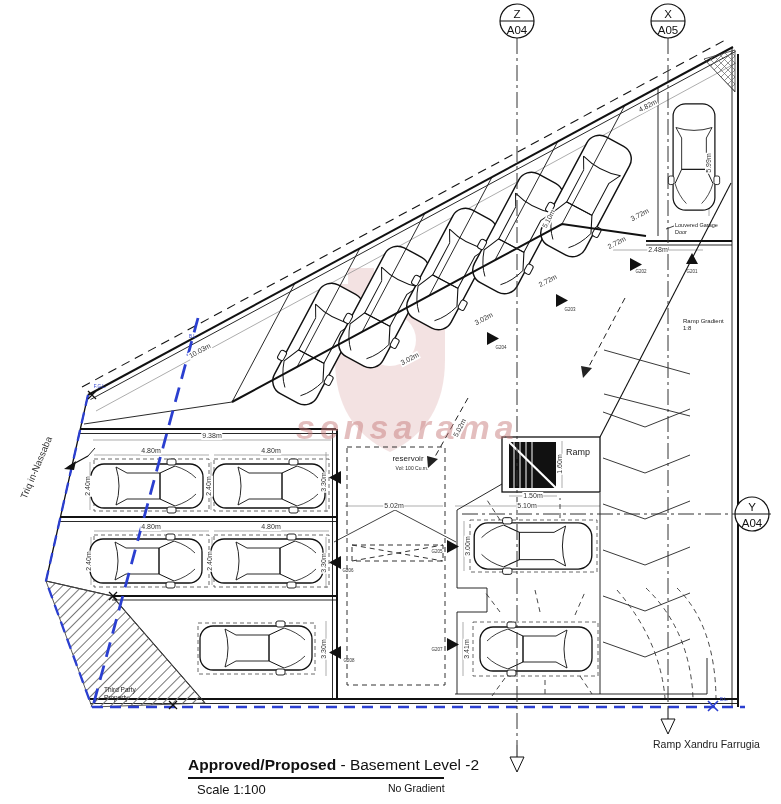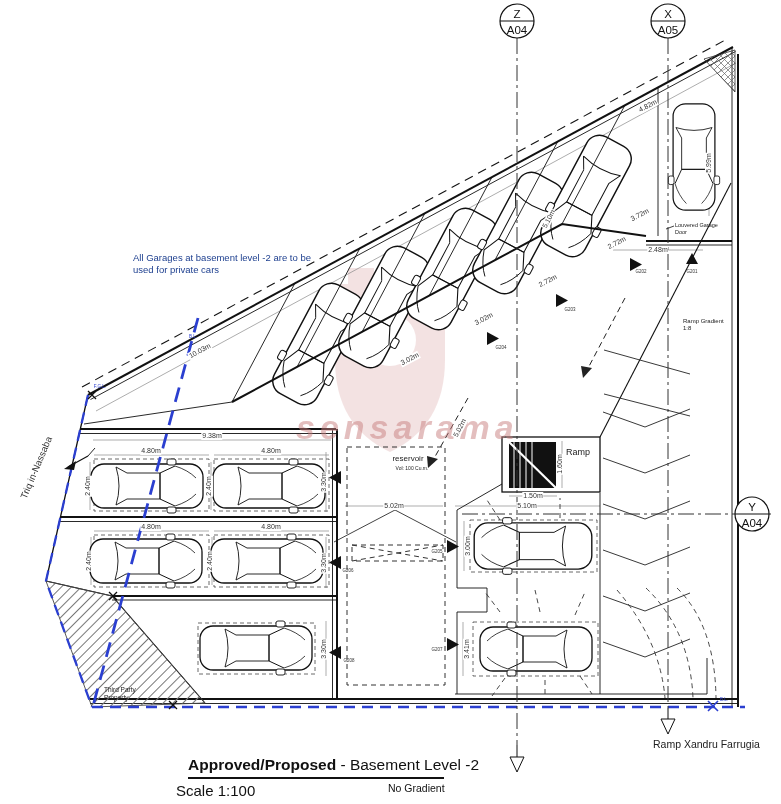--- a/index.html
+++ b/index.html
@@ -14,21 +14,21 @@
   .blue{color:#1d3f8f;}
   .bl{font-size:4.6px;color:#2b3fd0;}
   .marker-txt{font-size:11.5px;color:#111;}
   .note{font-size:9.5px;line-height:11.5px;}
   .small2{font-size:5.5px;line-height:6.5px;color:#222;}
   .watermark{position:absolute;left:296px;top:408px;font-size:34px;letter-spacing:5px;
              color:#c97f7f;opacity:0.5;font-weight:bold;font-style:italic;}
   .title-line{position:absolute;left:188px;top:756px;font-size:15.5px;color:#111;text-align:right;}
   .title-line .tb{font-weight:bold;}
   .title-underline{position:absolute;left:188px;top:777px;width:256px;height:1.5px;background:#111;}
-  .scale-txt{position:absolute;left:176px;top:782px;font-size:15px;color:#111;}
+  .scale-txt{position:absolute;left:197px;top:782px;font-size:13px;color:#111;}
   .changes-txt{position:absolute;left:388px;top:782px;font-size:10.5px;color:#111;}
   .street-left{position:absolute;left:-26px;top:462px;width:124px;text-align:center;
                font-size:9.5px;color:#333;transform:rotate(-67deg);}
   .street-bottom{position:absolute;left:653px;top:738px;font-size:10.5px;color:#222;}
 </style>
 </head>
 <body>
 
 <div class="stage">
 
@@ -234,24 +234,20 @@
 
   <div class="watermark">sensarama</div>
 
   <span class="lbl marker-txt" style="left:517px;top:14px">Z</span>
   <span class="lbl marker-txt" style="left:517px;top:30px">A04</span>
   <span class="lbl marker-txt" style="left:668px;top:14px">X</span>
   <span class="lbl marker-txt" style="left:668px;top:30px">A05</span>
   <span class="lbl marker-txt" style="left:752px;top:507px">Y</span>
   <span class="lbl marker-txt" style="left:752px;top:523px">A04</span>
 
-  <div class="tl note blue" style="left:133px;top:252px">
-    <div>All Garages at basement level -2 are to be</div>
-    <div>used for private cars</div>
-  </div>
 
   <span class="lbl" style="left:408px;top:458px;font-size:8px">reservoir</span>
   <span class="lbl" style="left:412px;top:468px;font-size:5px">Vol: 100 Cu.m.</span>
   <span class="lbl" style="left:578px;top:452px;font-size:9px">Ramp</span>
 
   <div class="tl small2" style="left:675px;top:222px">
     <div>Louvered Garage</div>
     <div>Door</div>
   </div>
   <div class="tl small2" style="left:683px;top:318px;font-size:6px">

